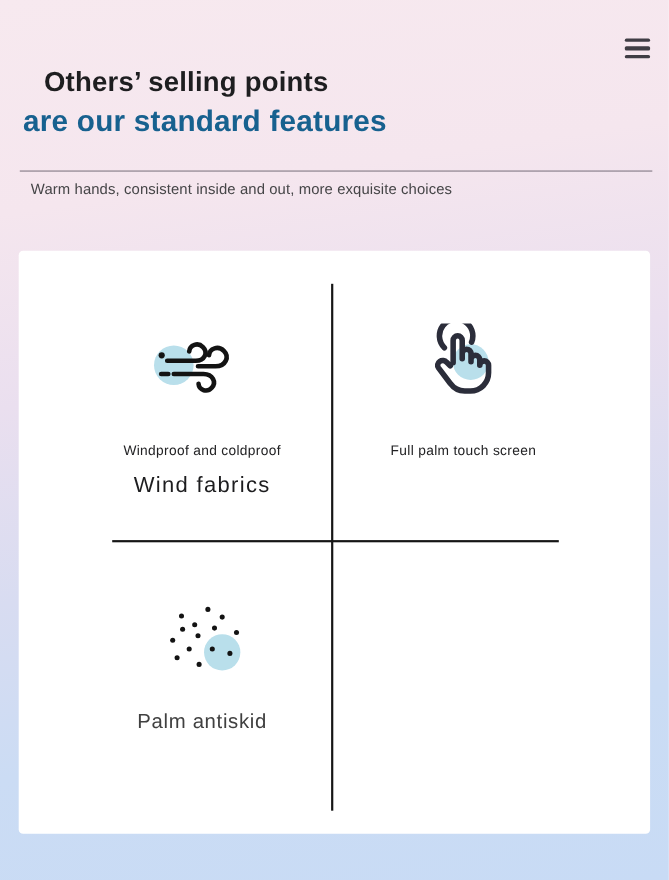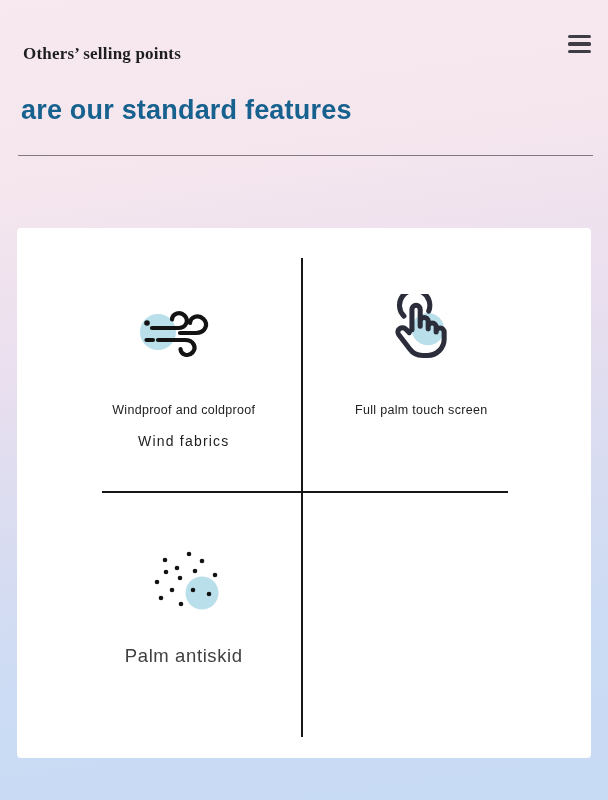--- a/index.html
+++ b/index.html
@@ -5,40 +5,40 @@
   html,body{margin:0;padding:0;}
   body{font-family:"Liberation Sans", sans-serif; -webkit-font-smoothing:antialiased;}
   .screen{
     position:relative; width:608px; height:800px; overflow:hidden;
     background:linear-gradient(172deg,#f7e9ef 0%, #f5e6ee 22%, #eadfef 42%, #d8dcf1 62%, #cbdcf4 80%, #c8dbf5 100%);
   }
   
   .menu-btn{position:absolute; top:35px; right:17px; width:23px; height:18px;
     display:flex; flex-direction:column; justify-content:space-between; cursor:pointer;}
   .menu-btn .bar{height:3.4px; width:100%; background:#3f3d44; border-radius:1.5px;}
-  .title1{position:absolute; left:23px; top:44px; margin:0; font-size:17px; font-weight:600;
-    color:#1e1e20; letter-spacing:0.2px;font-family:Liberation Serif, serif;}
+  .title1{position:absolute; left:23px; top:44px; margin:17px; font-size:25px; font-weight:600;
+    color:#1e1e20; letter-spacing:0.2px;}
   .title2{position:absolute; left:21px; top:95px; margin:0; font-size:27px; font-weight:600;
     color:#17618f; letter-spacing:0.2px;}
   .header-divider{position:absolute; left:18px; right:15px; top:155px; height:1px;
     background:#6e6572; opacity:.85;}
   .subtitle{position:absolute; left:28px; top:164px; margin:0; font-size:13.5px;
     color:#454547; letter-spacing:0.1px;}
   
   .card{position:absolute; left:17px; top:228px; width:574px; height:530px;
     background:#ffffff; border-radius:4px;}
   .vline{position:absolute; left:284px; top:30px; width:2px; height:479px; background:#161616;}
   .hline{position:absolute; left:85px; top:263px; width:406px; height:2px; background:#161616;}
   .grid{position:absolute; left:48px; top:0; width:475px; height:530px;
     display:grid; grid-template-columns:237.5px 237.5px; grid-template-rows:264px 266px;}
   .cell{position:relative;}
   .icon-wrap{position:absolute; left:50%; transform:translateX(-50%);}
   .caption{position:absolute; left:0; width:100%; text-align:center; font-size:12.5px;
     color:#222224; letter-spacing:0.3px; line-height:16px;}
-  .ftitle{position:absolute; left:0; width:100%; text-align:center; font-size:14px;
+  .ftitle{position:absolute; left:0; width:100%; text-align:center; font-size:20px;
     color:#1d1d1f; letter-spacing:1.2px; line-height:20px; font-weight:500;}
   
   .cell-top .icon-wrap{top:66px;}
   .cell-top .caption{top:174px;}
   .cell-top .ftitle{top:203px;}
   .cell-bot .icon-wrap{top:54px;}
   .cell-bot .caption{top:156px;}
   .cell-bot .ftitle{top:184px;}
   .cell-warm .ftitle{font-size:14.5px; color:#3c3c3e; font-weight:400; letter-spacing:1px;}
   .cell-antiskid .icon-wrap{top:55px;}
@@ -50,20 +50,21 @@
 <div class="screen">
 
   <div class="menu-btn">
     <div class="bar"></div>
     <div class="bar"></div>
     <div class="bar"></div>
   </div>
   <h1 class="title1">Others’ selling points</h1>
   <h2 class="title2">are our standard features</h2>
   <div class="header-divider"></div>
+  <p class="subtitle">Warm hands, consistent inside and out, more exquisite choices</p>
 
   <div class="card">
     <div class="vline"></div>
     <div class="hline"></div>
 
     <div class="grid">
 
       <div class="cell cell-top">
         <div class="icon-wrap">
           <svg width="104" height="78" viewBox="0 0 104 78">

